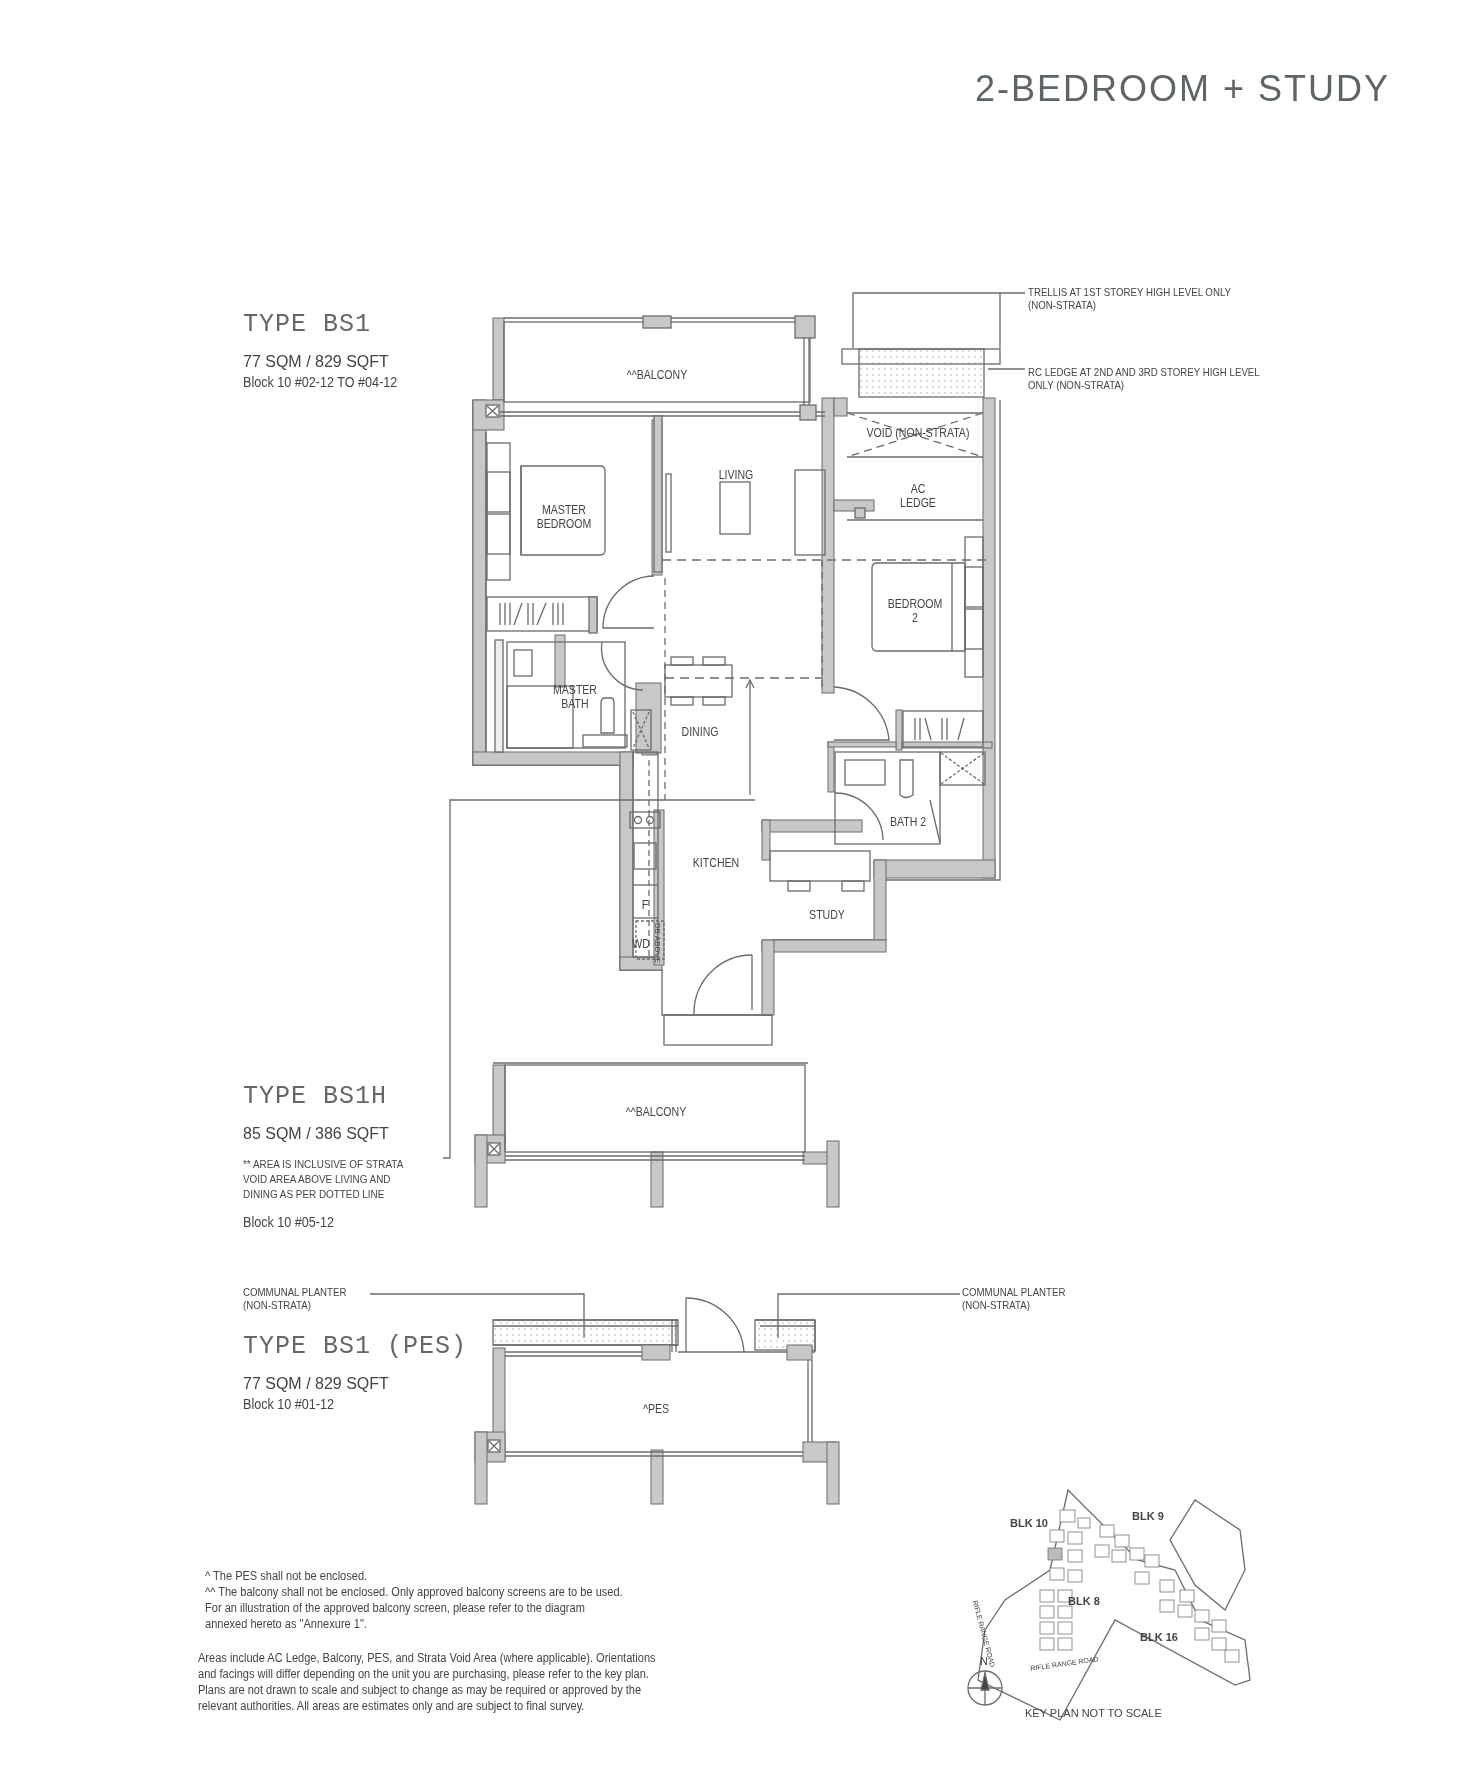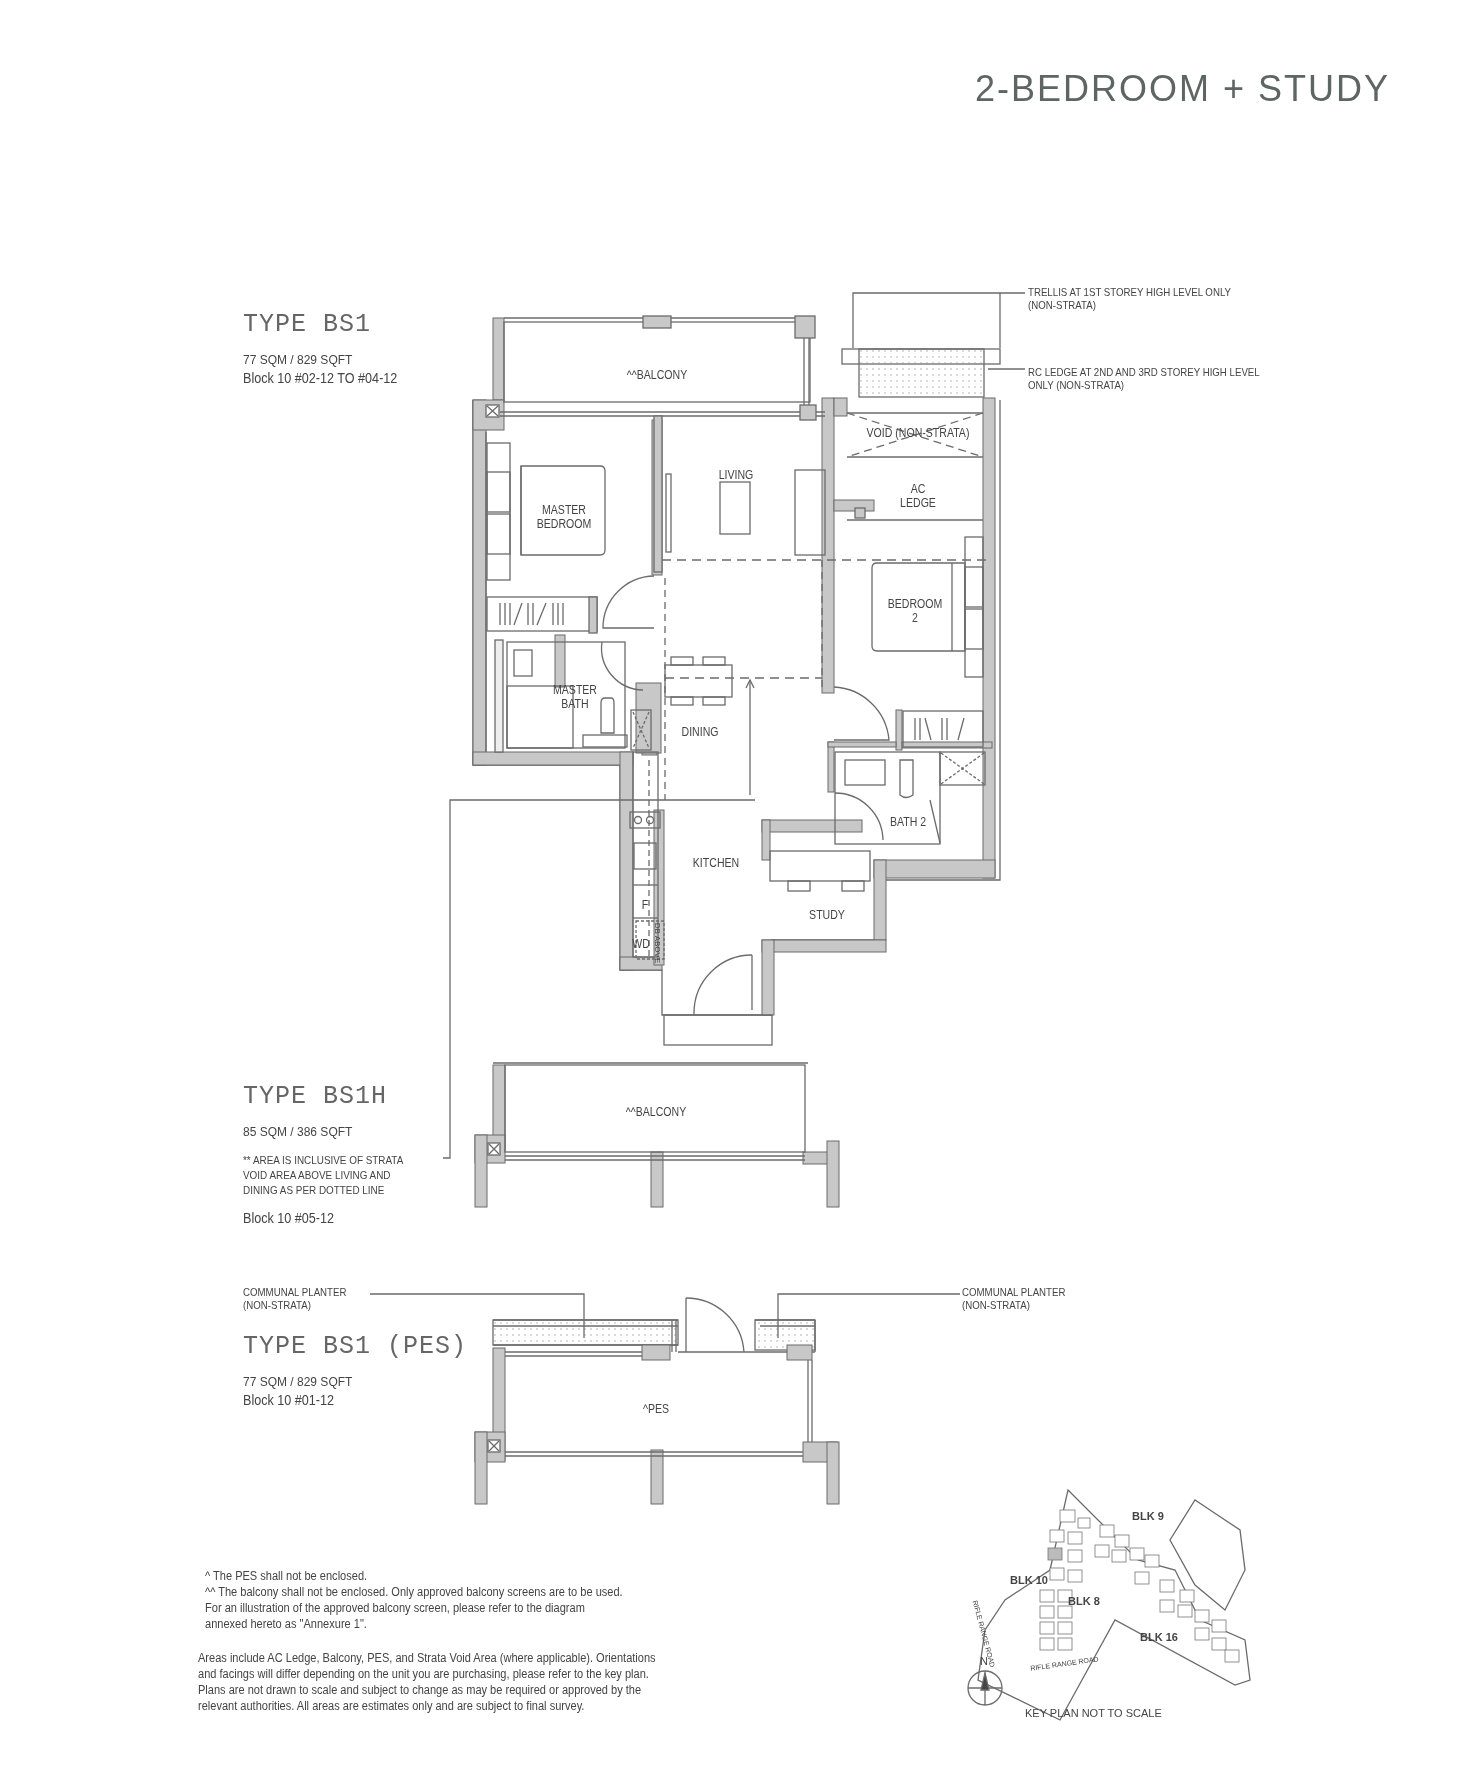--- a/index.html
+++ b/index.html
@@ -1,20 +1,20 @@
 <!DOCTYPE html>
 <html><head>
 <meta charset="utf-8">
 <style>
   html, body { margin:0; padding:0; background:#ffffff; }
   body { width:1476px; height:1772px; position:relative; overflow:hidden; font-family:"Liberation Sans", sans-serif; color:#4a4a4a; }
   .page-title { position:absolute; left:975px; top:68px; font-family:Liberation Sans, sans-serif; font-size:36px; letter-spacing:2px; color:#5d6663; white-space:nowrap; }
   .type-block { position:absolute; }
   .type-name { font-size:25px; color:#666; letter-spacing:1px;font-family:Liberation Mono, monospace; }
-  .type-area { font-size:12px; color:#444; margin-top:14px; }
+  .type-area { font-size:16px; color:#444; margin-top:14px; }
   .type-units { font-size:14px; color:#444; margin-top:3px; transform:scaleX(0.9); transform-origin:left; }
   .type-note { font-size:11px; color:#444; line-height:15px; margin-top:14px; transform:scaleX(0.9); transform-origin:left; white-space:nowrap; }
   .label { position:absolute; font-size:11px; color:#444; line-height:13px; white-space:nowrap; transform:scaleX(0.88); transform-origin:left; }
   .room { position:absolute; font-size:12px; color:#444; text-align:center; line-height:14px; white-space:nowrap; transform:translateX(-50%) scaleX(0.88); }
   .notes { position:absolute; font-size:12px; color:#444; line-height:16px; transform:scaleX(0.92); transform-origin:left; }
   .notes p { margin:0; white-space:nowrap; }
   svg.plan { position:absolute; left:0; top:0; }
   .key-label { position:absolute; font-size:11px; font-weight:bold; color:#444; white-space:nowrap; }
 </style>
 </head>
@@ -330,20 +330,20 @@
   <p>For an illustration of the approved balcony screen, please refer to the diagram</p>
   <p>annexed hereto as "Annexure 1".</p>
 </div>
 <div class="notes" style="left:198px; top:1650px;">
   <p>Areas include AC Ledge, Balcony, PES, and Strata Void Area (where applicable). Orientations</p>
   <p>and facings will differ depending on the unit you are purchasing, please refer to the key plan.</p>
   <p>Plans are not drawn to scale and subject to change as may be required or approved by the</p>
   <p>relevant authorities. All areas are estimates only and are subject to final survey.</p>
 </div>
 
-<div class="key-label" style="left:1010px; top:1574px;">BLK 10</div>
+<div class="key-label" style="left:1010px; top:1517px;">BLK 10</div>
 <div class="key-label" style="left:1132px; top:1510px;">BLK 9</div>
 <div class="key-label" style="left:1032px; top:1595px;margin-left:36px;">BLK 8</div>
 <div class="key-label" style="left:1140px; top:1631px;">BLK 16</div>
 <div class="key-label" style="left:975px; top:1597px; font-size:7px; font-weight:normal; transform:rotate(75deg); transform-origin:left;">RIFLE RANGE ROAD</div>
 <div class="key-label" style="left:1030px; top:1660px; font-size:7px; font-weight:normal; transform:rotate(-8deg);">RIFLE RANGE ROAD</div>
 <div class="key-label" style="left:980px; top:1655px; font-weight:normal;">N</div>
 <div class="key-label" style="left:1025px; top:1683px; font-weight:normal;margin-top:24px;">KEY PLAN NOT TO SCALE</div>
 
 </body></html>

